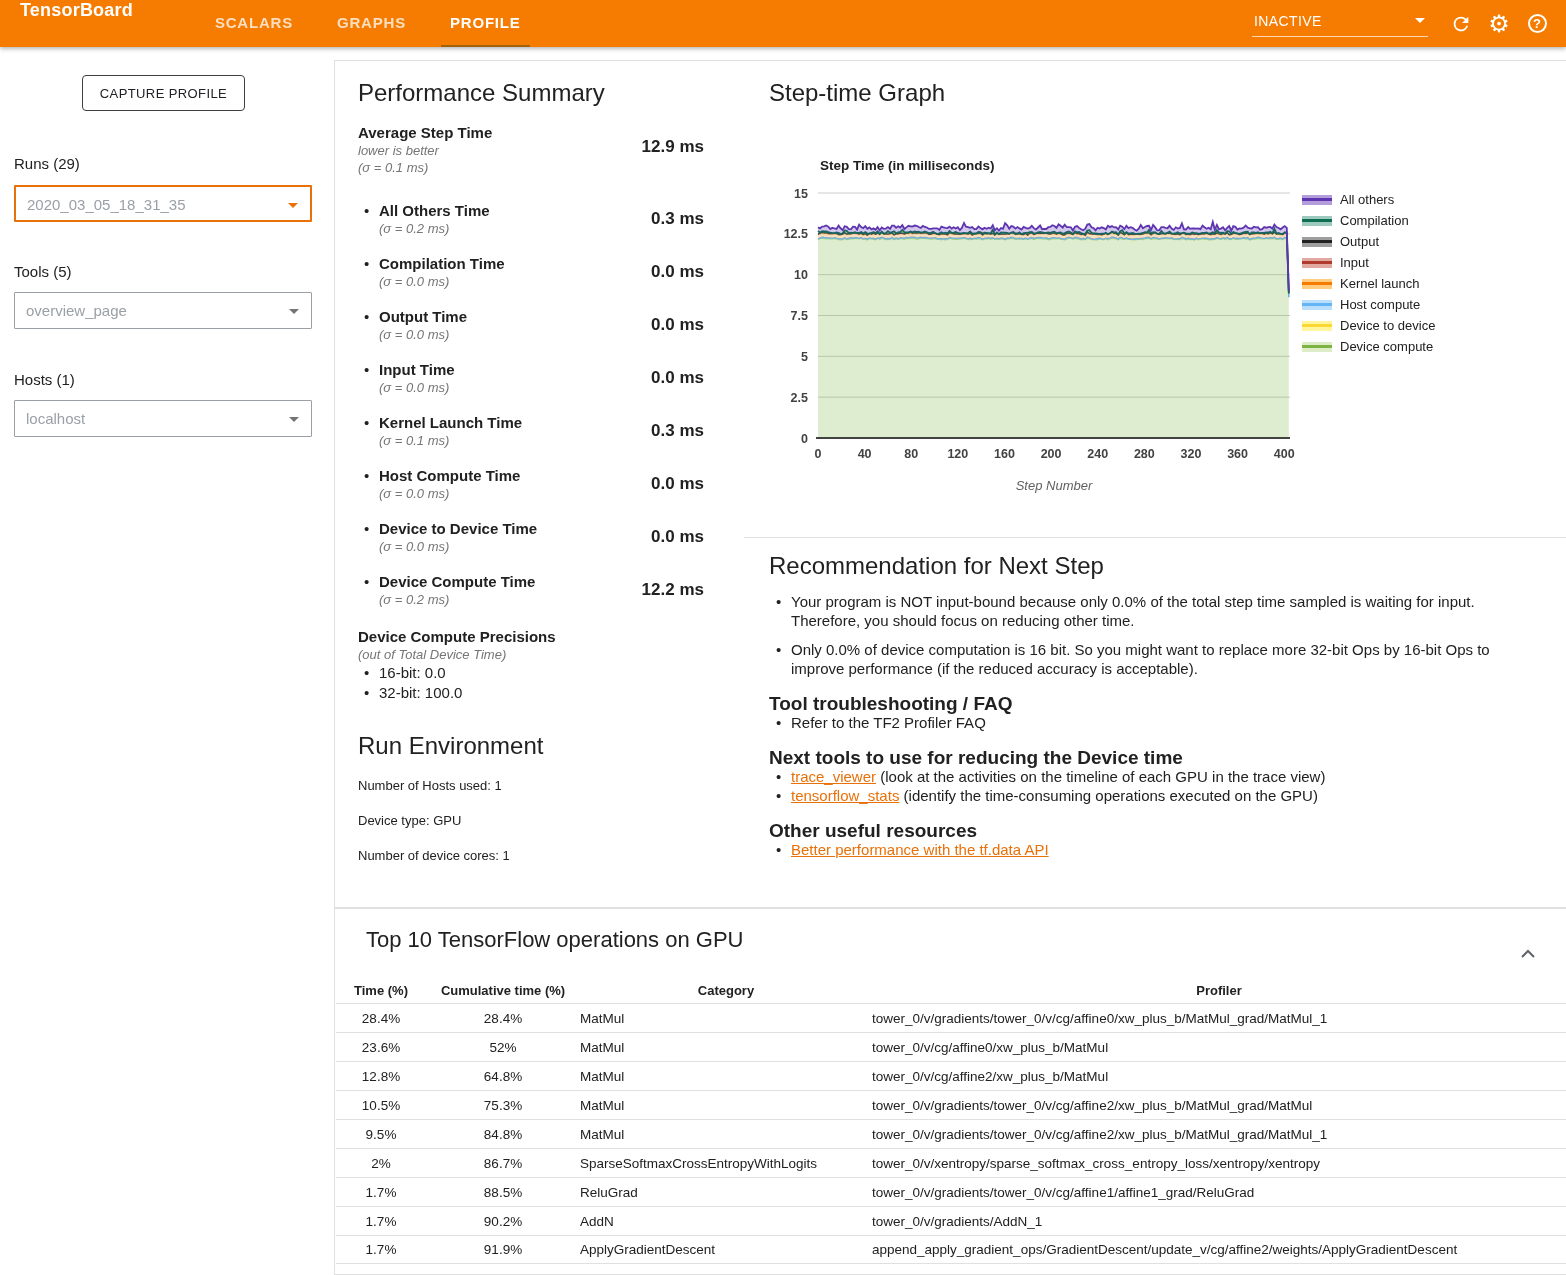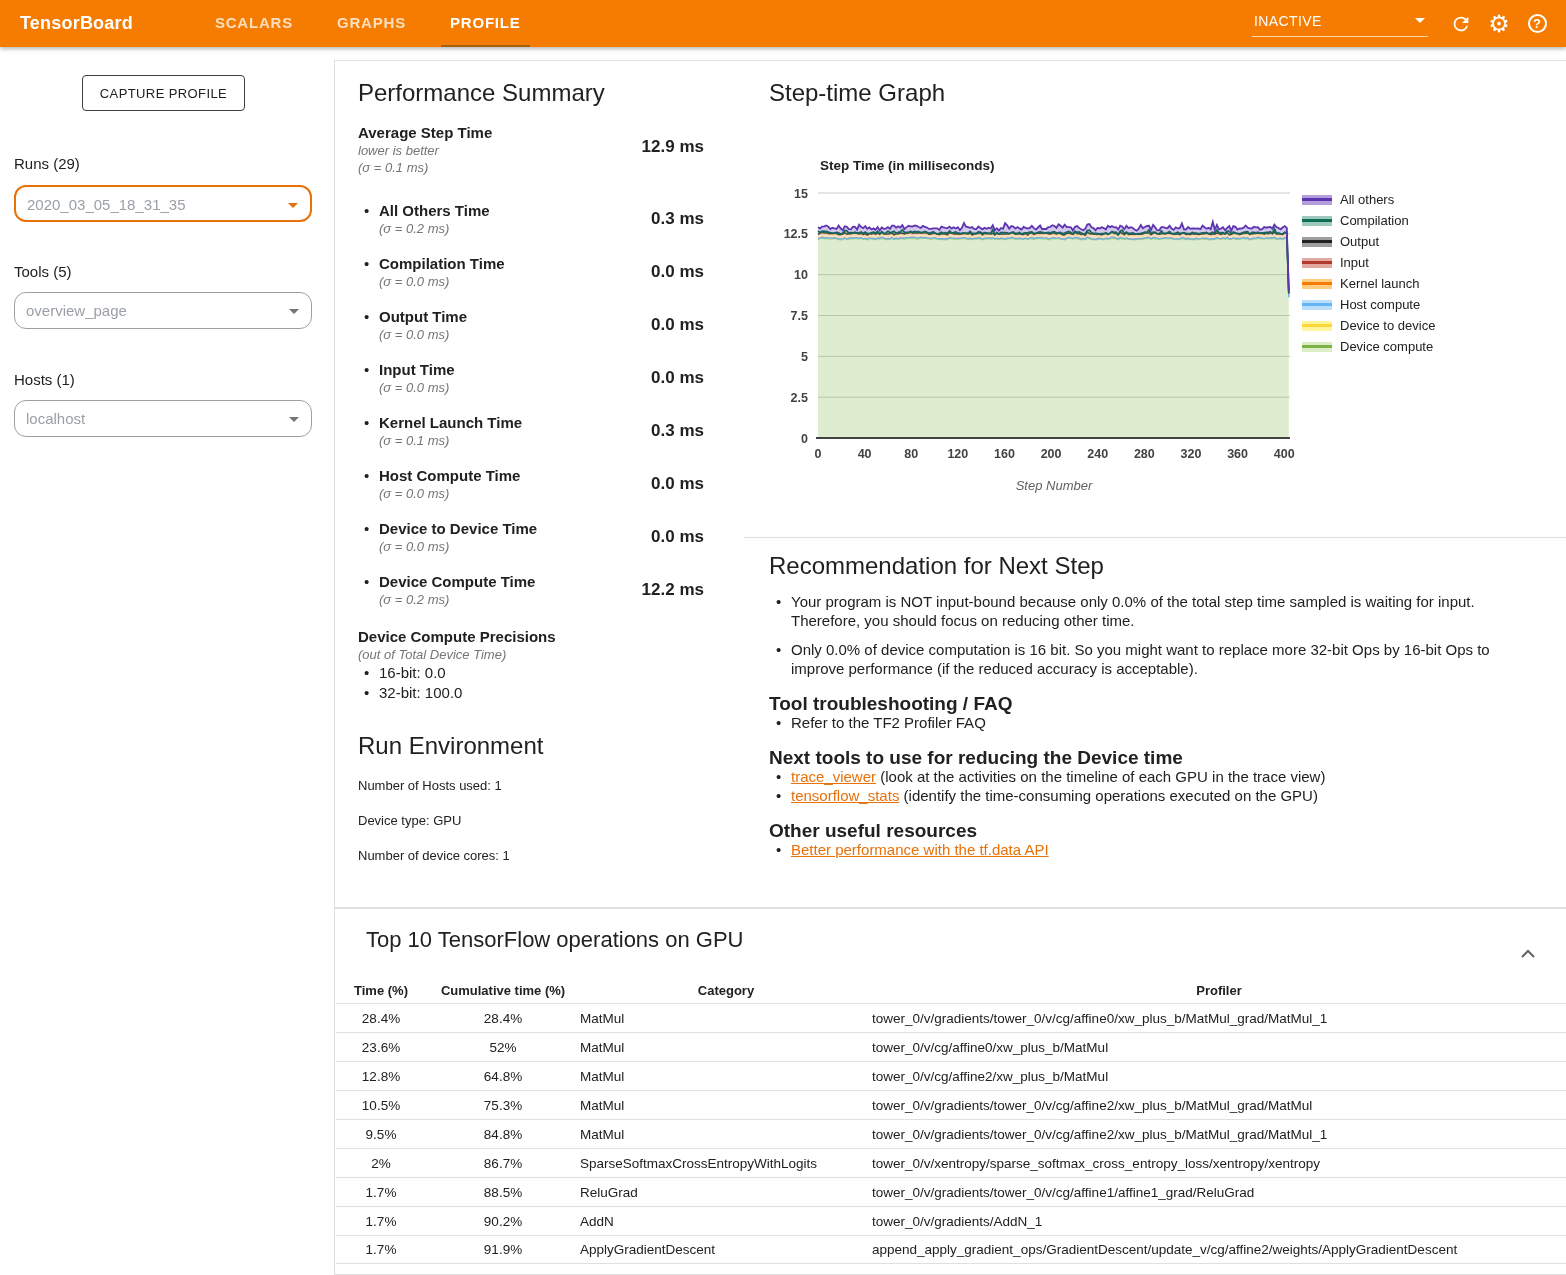--- a/index.html
+++ b/index.html
@@ -1,37 +1,37 @@
 <!DOCTYPE html>
 <html><head>
 <meta charset="utf-8">
 <style>
   *{margin:0;padding:0;box-sizing:border-box}
   html,body{background:#fff;font-family:"Liberation Sans",sans-serif;color:#212121}
   #page{position:relative;width:1566px;height:1275px;overflow:hidden;background:#fff}
 
   
-  .header{position:absolute;left:0;top:0;width:1566px;height:47px;background:#f57c00;display:flex;align-items:center;box-shadow:0 2px 4px rgba(0,0,0,.28);z-index:20}
+  .header{position:absolute;left:0;top:0;width:1566px;height:47px;background:#f57c00;display:flex;box-shadow:0 2px 4px rgba(0,0,0,.28);z-index:20}
   .logo{color:#fff;font-size:18px;font-weight:700;margin-left:20px;letter-spacing:.2px}
   .tabs{display:flex;margin-left:60px;height:47px}
   .tab{color:rgba(255,255,255,.75);font-size:15px;font-weight:700;letter-spacing:.8px;line-height:45px;padding:0 9px;margin:0 13px;cursor:pointer;border-bottom:2px solid transparent}
   .tab.active{color:#fff;border-bottom:2px solid #a16207}
   .header-right{position:absolute;right:10px;top:0;height:47px;display:flex;align-items:center}
   .status-select{width:176px;position:relative;border-bottom:1px solid rgba(255,255,255,.7);margin-right:14px;cursor:pointer}
   .status-text{color:#fff;font-size:14px;letter-spacing:.4px;padding:2px 18px 7px 2px;display:block}
   .caret-white{position:absolute;right:3px;top:7px;width:0;height:0;border-left:5px solid transparent;border-right:5px solid transparent;border-top:5px solid #fff}
   .hicon{width:38px;height:38px;display:flex;align-items:center;justify-content:center;color:#fff;cursor:pointer}
   .help-circle{width:19px;height:19px;border:2px solid #fff;border-radius:50%;display:flex;align-items:center;justify-content:center;font-size:13px;font-weight:700;color:#fff}
   .gear-glyph{font-size:24px;line-height:24px}
 
   
   .sidebar{position:absolute;left:0;top:47px;width:334px;height:1228px;background:#fff}
   .capture-btn{position:absolute;left:82px;top:28px;width:163px;height:36px;background:#fff;border:1px solid #3c4043;border-radius:4px;font-family:"Liberation Sans",sans-serif;font-size:13px;letter-spacing:.4px;color:#202124;cursor:pointer}
   .side-label{position:absolute;left:14px;font-size:15px;color:#212121}
-  .select{position:absolute;left:14px;width:298px;height:37px;border-radius:12px;background:#fff;cursor:pointer}
+  .select{position:absolute;left:14px;width:298px;height:37px;border-radius:1px;background:#fff;cursor:pointer}
   .select .sel-text{position:absolute;left:11px;top:9px;font-size:15px;color:#9aa0a6}
   .caret-gray{position:absolute;right:12px;top:16px;width:0;height:0;border-left:5px solid transparent;border-right:5px solid transparent;border-top:5px solid #757575}
   .caret-orange{position:absolute;right:12px;top:16px;width:0;height:0;border-left:5px solid transparent;border-right:5px solid transparent;border-top:5px solid #e8710a}
   .sel-runs{border:2px solid #e8710a}
   .sel-plain{border:1px solid #9aa0a6}
 
   
   .card{position:absolute;background:#fff;border:1px solid #e0e0e0}
   #card-perf{left:334px;top:60px;width:411px;height:657px}
   #card-runenv{left:334px;top:716px;width:411px;height:192px;border-top:none}

